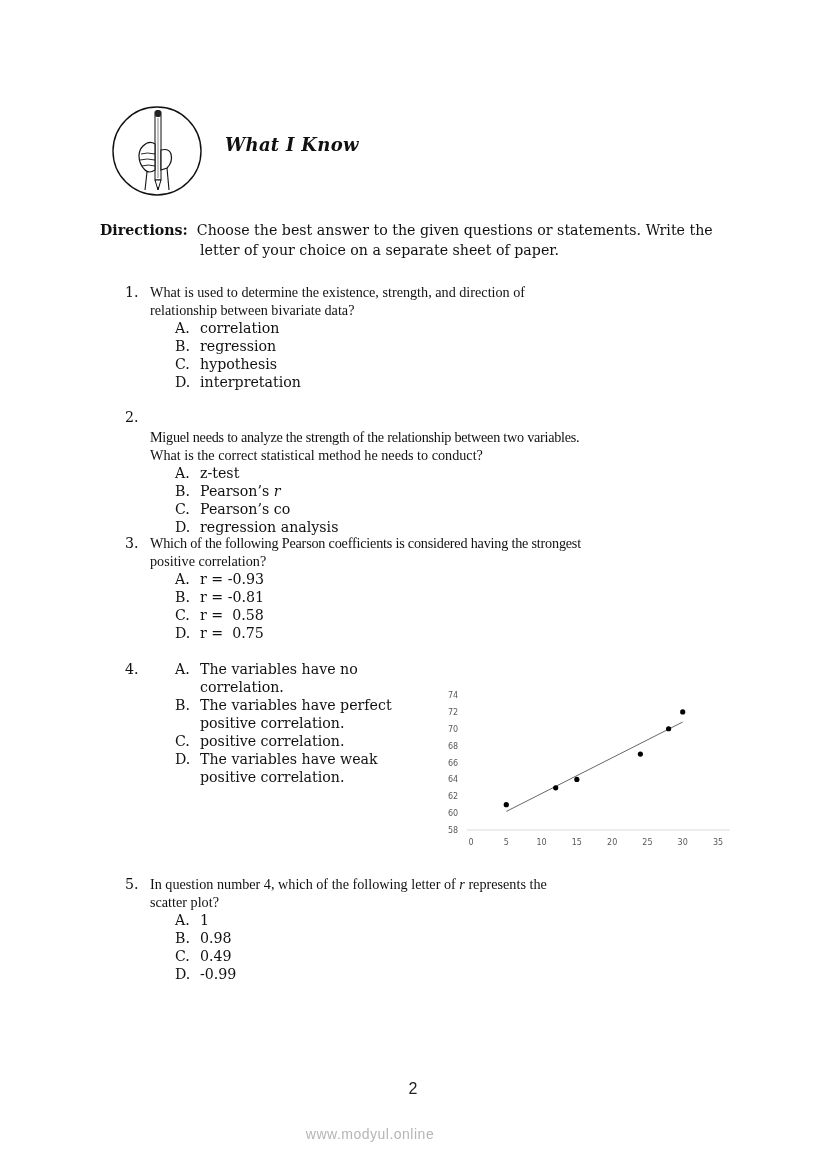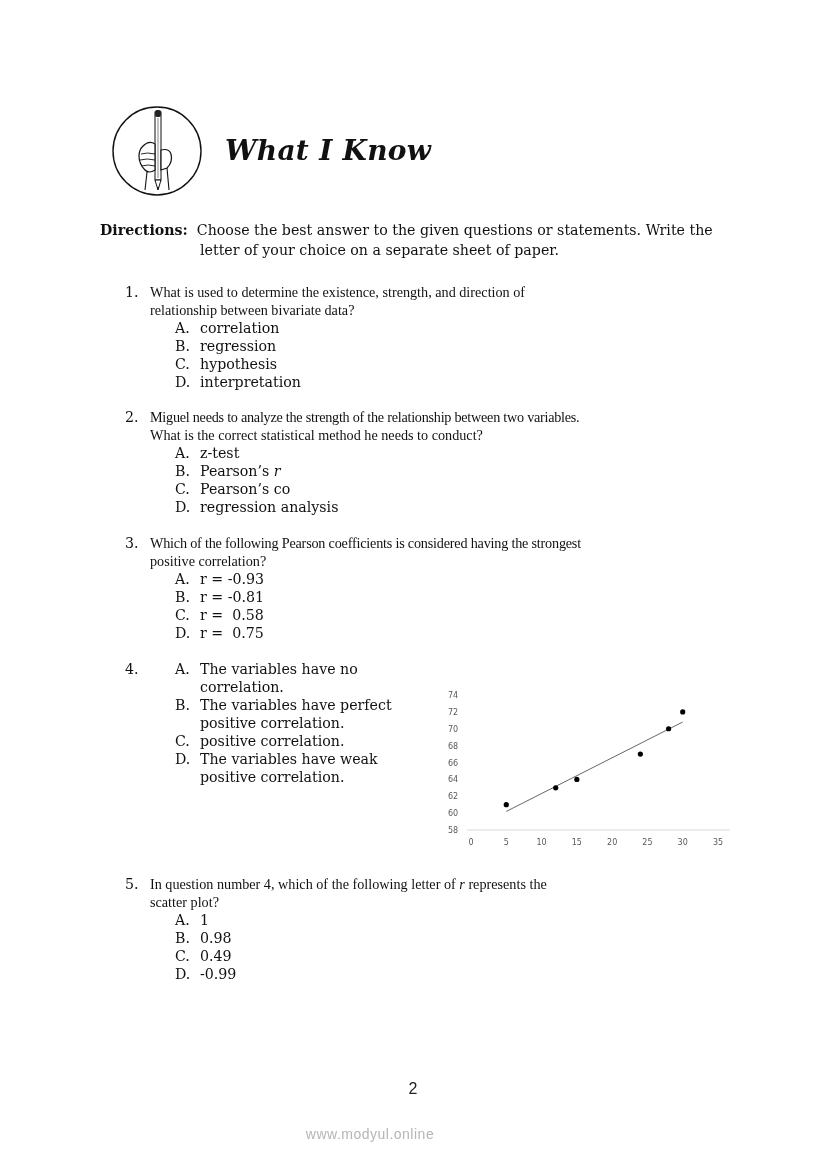--- a/index.html
+++ b/index.html
@@ -4,21 +4,21 @@
 <style>
   html, body { margin: 0; padding: 0; background: #ffffff; }
   body {
     width: 826px; height: 1169px; position: relative; overflow: hidden;
     font-family: "DejaVu Serif", serif; color: #111111;
   }
   .abs { position: absolute; }
   .header-icon { left: 111px; top: 104px; width: 94px; height: 94px; }
   .section-title {
     left: 225px; top: 134px; font-family: "DejaVu Serif", serif;
-    font-weight: bold; font-style: italic; font-size: 28px; color: #111;
+    font-weight: bold; font-style: italic; font-size: 18px; color: #111;
     letter-spacing: 0.3px;
   }
   .directions {
     left: 100px; top: 220px; width: 640px; font-size: 14.2px; line-height: 20px;
   }
   .directions .label { font-weight: bold; }
   .directions .line2 { padding-left: 100px; display: block; }
   .q {
     position: absolute; left: 125px; width: 605px; font-size: 14.2px; line-height: 18px;
   }
@@ -76,21 +76,21 @@
     <li><span class="letter">A.</span><span>correlation</span></li>
     <li><span class="letter">B.</span><span>regression</span></li>
     <li><span class="letter">C.</span><span>hypothesis</span></li>
     <li><span class="letter">D.</span><span>interpretation</span></li>
   </ol>
 </div>
 
 <div class="q" style="top:408px;">
   <span class="num">2.</span>
   <div class="stem">
-    <span class="stem-line" style="letter-spacing:-0.25px;">Miguel needs to analyze the strength of the relationship between two variables.</span>
+    <span class="stem-line" style="letter-spacing:-0.25px;margin-top:20px;">Miguel needs to analyze the strength of the relationship between two variables.</span>
     <span class="stem-line">What is the correct statistical method he needs to conduct?</span>
   </div>
   <ol>
     <li><span class="letter">A.</span><span>z-test</span></li>
     <li><span class="letter">B.</span><span style="white-space:pre;">Pearson’s </span><span class="italic-r">r</span></li>
     <li><span class="letter">C.</span><span>Pearson’s co</span></li>
     <li><span class="letter">D.</span><span>regression analysis</span></li>
   </ol>
 </div>
 

